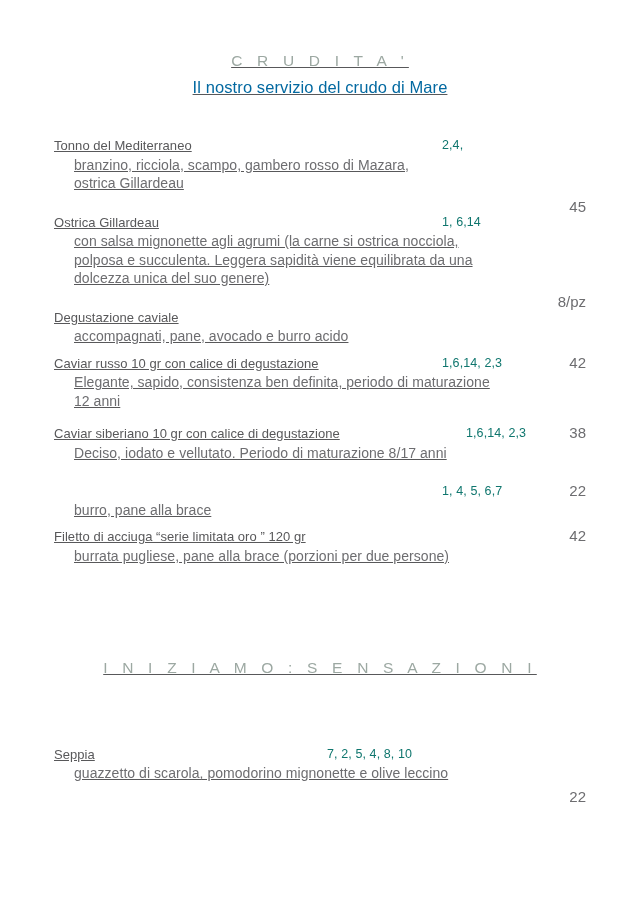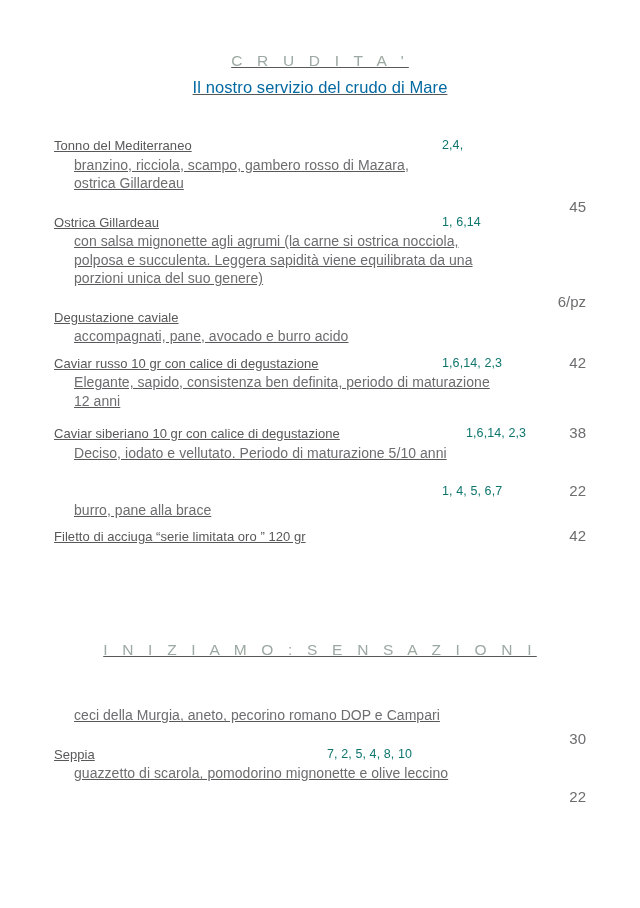--- a/index.html
+++ b/index.html
@@ -138,22 +138,22 @@
         <span class="name">Ostrica Gillardeau</span>
         <span class="allerg col-a">1, 6,14</span>
       </div>
       <div class="row desc-row">
         <span class="desc">con salsa mignonette agli agrumi (la carne si ostrica nocciola,</span>
       </div>
       <div class="row desc-row">
         <span class="desc">polposa e succulenta. Leggera sapidità viene equilibrata da una</span>
       </div>
       <div class="row desc-row">
-        <span class="desc">porzioni unica del suo genere)</span>
-        <span class="price">6/pz</span>
+        <span class="desc">dolcezza unica del suo genere)</span>
+        <span class="price">8/pz</span>
       </div>
     </div>
 
     <div class="item-gap-lg"></div>
 
     <div class="item">
       <div class="row">
         <span class="name">Degustazione caviale</span>
       </div>
       <div class="row desc-row">
@@ -179,21 +179,21 @@
 
     <div class="item-gap-md"></div>
 
     <div class="item">
       <div class="row">
         <span class="name">Caviar siberiano 10 gr con calice di degustazione</span>
         <span class="allerg col-a" style="left:412px">1,6,14, 2,3</span>
         <span class="price">38</span>
       </div>
       <div class="row desc-row">
-        <span class="desc">Deciso, iodato e vellutato. Periodo di maturazione 5/10 anni</span>
+        <span class="desc">Deciso, iodato e vellutato. Periodo di maturazione 8/17 anni</span>
       </div>
     </div>
 
     <div class="item-gap-lg"></div>
 
     <div class="item">
       <div class="row">
         <span class="allerg col-a">1, 4, 5, 6,7</span>
         <span class="price">22</span>
       </div>
@@ -202,39 +202,38 @@
       </div>
     </div>
 
     <div class="item-gap-sm"></div>
 
     <div class="item">
       <div class="row">
         <span class="name">Filetto di acciuga “serie limitata oro ” 120 gr</span>
         <span class="price">42</span>
       </div>
+      <div class="row desc-row">
+        <span class="desc">burrata pugliese, pane alla brace (porzioni per due persone)</span>
+      </div>
     </div>
 
   </div>
 
   <div class="spacer-mid"></div>
 
   <div class="section-head" id="iniziamo-head">
     <div class="section-title">I N I Z I A M O :   S E N S A Z I O N I</div>
   </div>
 
   <div class="spacer-iniziamo-top"></div>
 
   <div class="menu">
 
     <div class="item">
-      <div class="row desc-row">
-        <span class="desc">ceci della Murgia, aneto, pecorino romano DOP e Campari</span>
-        <span class="price">30</span>
-      </div>
     </div>
 
     <div class="item-gap-lg"></div>
 
     <div class="item">
       <div class="row">
         <span class="name">Seppia</span>
         <span class="allerg col-b" style="left:273px">7, 2, 5, 4, 8, 10</span>
       </div>
       <div class="row desc-row">

